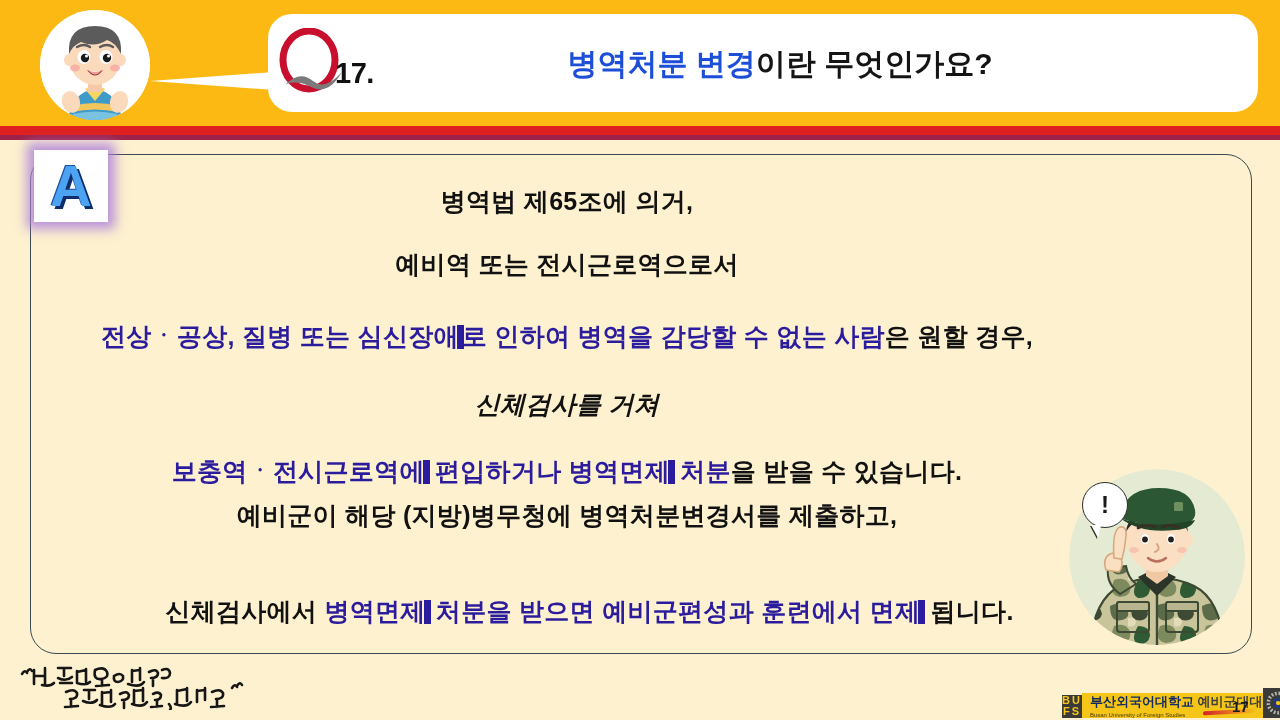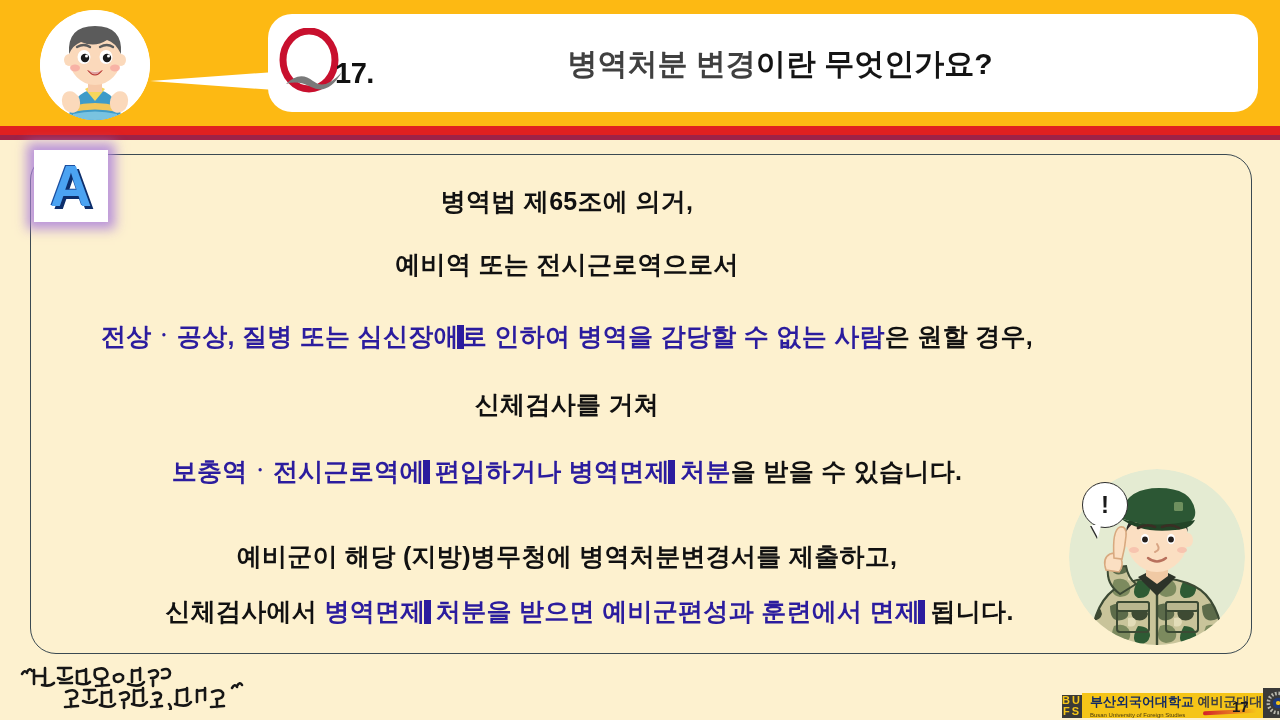--- a/index.html
+++ b/index.html
@@ -48,21 +48,21 @@
     position:absolute; left:335px; top:57px;
     font-size:29px; font-weight:bold; color:#111111;
     letter-spacing:-0.5px;
   }
   #question-title{
     position:absolute; left:380px; top:44px; width:800px;
     text-align:center;
     font-size:30px; font-weight:bold; color:#141414;
     white-space:nowrap;
   }
-  #question-title .hl{ color:#404040; }
+  #question-title .hl{ color:#1d4ed8; }
 
   
   #answer-panel{
     position:absolute; left:30px; top:154px; width:1222px; height:500px;
     border:1.6px solid #3B4A52; border-radius:26px;
     background:transparent;
   }
   #a-badge{
     position:absolute; left:34px; top:150px; width:74px; height:72px;
     background:#FFFFFF;
@@ -83,23 +83,23 @@
     letter-spacing:0.3px;
   }
   .ans-line .hl{ color:#2B1C9E; }
   .ans-line .cursor{
     display:inline-block; width:7px; height:24px;
     background:#2B1C9E; vertical-align:-4px; margin:0 -2px;
   }
   #ans-line-0{ top:185px; }
   #ans-line-1{ top:248px; }
   #ans-line-2{ top:320px; }
-  #ans-line-3{ top:388px; }
+  #ans-line-3{ top:388px;font-style:italic; }
   #ans-line-4{ top:455px; }
-  #ans-line-5{ top:540px; }
+  #ans-line-5{ top:499px; }
   #ans-line-6{ top:595px;padding-left:45px; }
 
   
   #soldier{
     position:absolute; left:1062px; top:462px; width:190px; height:190px;
   }
   #soldier-bubble{
     position:absolute; left:1082px; top:482px; width:46px; height:46px;
     border:1.6px solid #2C2C2C; border-radius:50%;
     background:#FFFFFF;

